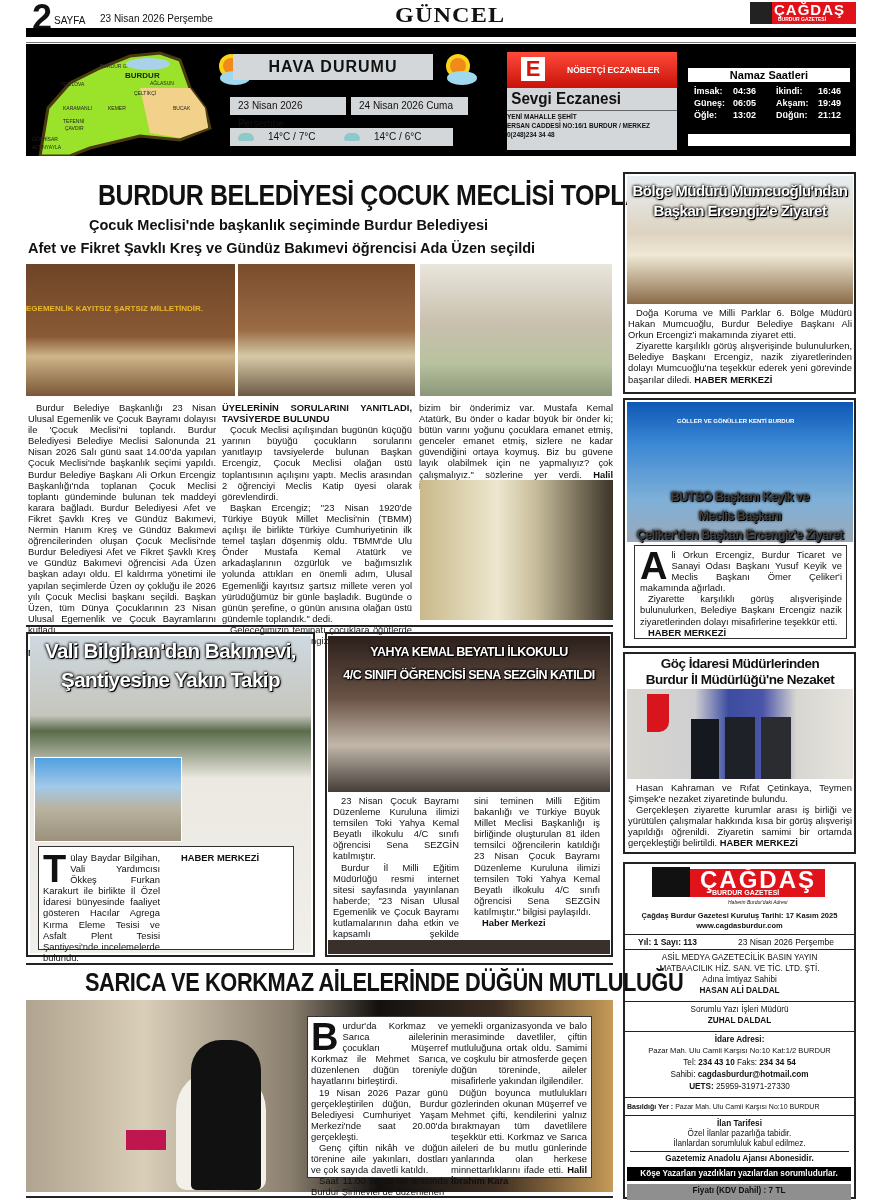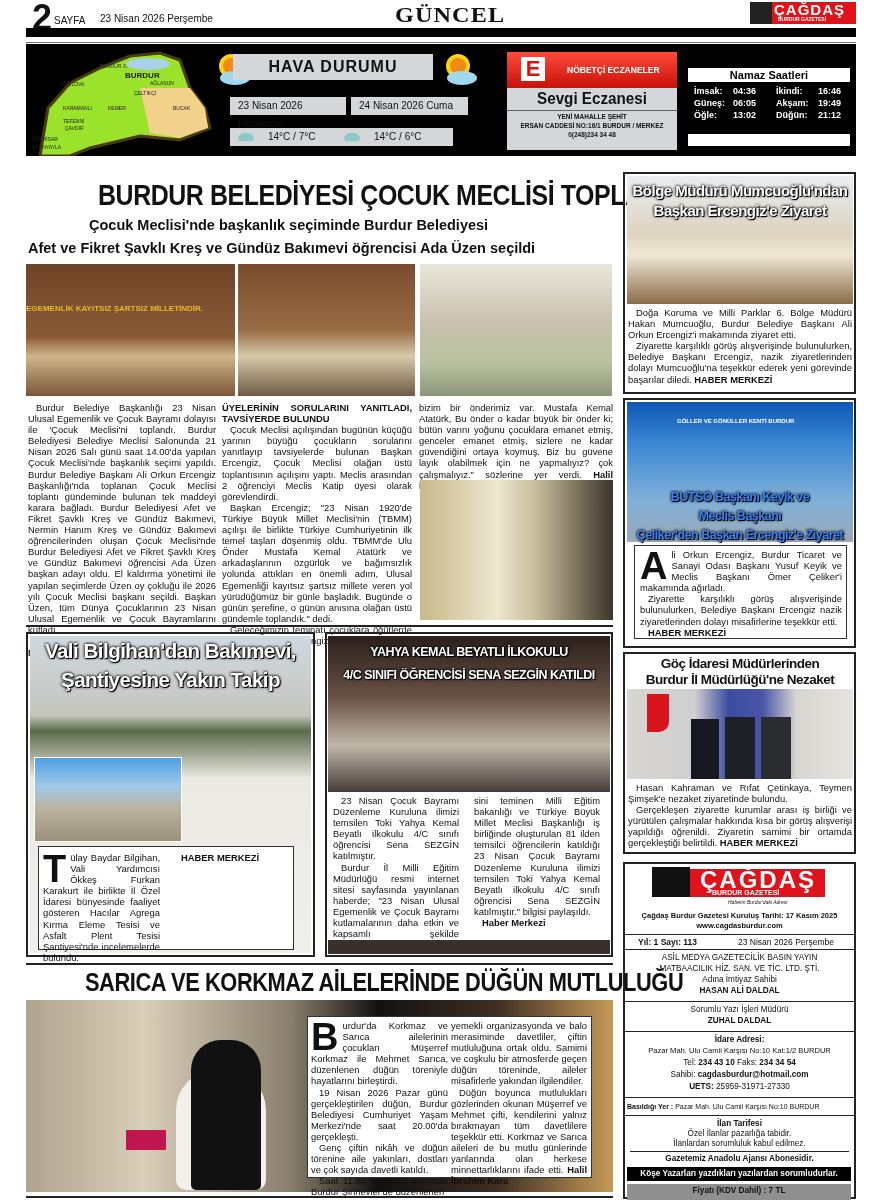--- a/index.html
+++ b/index.html
@@ -28,21 +28,21 @@
 .wbox{background:#d4d7d9;height:18px;font-size:10px;line-height:18px;padding-left:8px}
 #w-d1{left:230px;top:97px;width:116px}
 #w-d2{left:351px;top:97px;width:117px}
 #w-t1{left:230px;top:128px;width:116px}
 #w-t2{left:336px;top:128px;width:117px}
 .wbox .cloud{display:inline-block;width:16px;height:8px;border-radius:8px 8px 3px 3px;background:#8ec9c9;margin-right:14px;vertical-align:middle}
 #pharm{left:507px;top:52px;width:170px;height:98px}
 #pharm-head{position:absolute;left:0;top:0;width:170px;height:36px;background:linear-gradient(#ff4a3a,#c8120a)}
 #pharm-e{position:absolute;left:14px;top:5px;width:24px;height:24px;background:#fff;color:#d6140c;font-size:22px;font-weight:900;text-align:center;line-height:24px}
 #pharm-lbl{position:absolute;left:60px;top:13px;color:#fff;font-size:8.5px;font-weight:bold}
-#pharm-body{position:absolute;left:0;top:36px;width:170px;height:62px;background:#d4d7d9;text-align:center}
+#pharm-body{position:absolute;left:0;top:36px;width:170px;height:62px;background:#d4d7d9;}
 #pharm-name{font-size:16px;font-weight:900;margin-top:2px;transform:scaleX(.95)}
 #pharm-addr1,#pharm-addr2,#pharm-tel{font-size:6.5px;font-weight:bold;line-height:9px}
 #pharm-addr1{border-top:1px solid #666;padding-top:1px;margin-top:2px}
 #namaz{left:688px;top:52px;width:162px;height:98px;color:#fff}
 #namaz-title{position:absolute;left:0;top:16px;width:162px;height:14px;background:#fff;color:#000;font-size:11px;font-weight:bold;text-align:center;line-height:14px}
 #namaz-sky{position:absolute;left:0;top:82px;width:162px;height:12px;background:#fff}
 .nz{position:absolute;font-size:9px;font-weight:bold}
 
 #main-title{left:38px;top:178px;font-size:30px;font-weight:900;transform:scaleX(.83);white-space:nowrap;letter-spacing:-0.5px}
 #main-sub1{left:89px;top:217px;font-size:14.5px;font-weight:bold;white-space:nowrap}
@@ -60,21 +60,21 @@
 .rule{height:2px;background:#222}
 #rule1{left:26px;top:625px;width:587px}
 
 .box{border:2px solid #222}
 #box1{left:623px;top:172px;width:233px;height:222px}
 #box1-ph{left:627px;top:176px;width:226px;height:128px;background:linear-gradient(#e8eef2 0%,#ddd3c0 45%,#efe8d5 62%,#8a6b48 100%)}
 #box1-title{left:627px;top:181px;width:226px;text-align:center;color:#fff;font-size:15px;font-weight:900;line-height:20px;text-shadow:0 0 3px #000,0 0 3px #000,1px 1px 0 #000}
 #box1-txt{left:628px;top:307px;width:224px}
 #box2{left:623px;top:398px;width:233px;height:250px}
 #box2-ph{left:627px;top:402px;width:226px;height:140px;background:linear-gradient(#0e57b5 0%,#3b88d4 30%,#7fb0d8 70%,#9aa9b8 100%)}
-#box2-title{left:627px;top:488px;width:226px;text-align:center;color:#3b82f6;font-size:12.5px;font-weight:900;line-height:19px;text-shadow:0 0 3px #000,0 0 3px #000,1px 1px 0 #000}
+#box2-title{left:627px;top:488px;width:226px;text-align:center;color:#404040;font-size:12.5px;font-weight:900;line-height:19px;text-shadow:0 0 3px #000,0 0 3px #000,1px 1px 0 #000}
 #box2-txtwrap{left:634px;top:545px;width:213px;height:94px;background:#fff;border:1px solid #333}
 #box2-txt{left:640px;top:549px;width:202px}
 #box3{left:623px;top:652px;width:233px;height:202px}
 #box3-title{left:627px;top:656px;width:226px;text-align:center;font-size:13.5px;font-weight:900;line-height:16px}
 #box3-ph{left:627px;top:689px;width:226px;height:90px;background:linear-gradient(90deg,#d9d6d0,#cfcfd2 30%,#3c4ca0 45%,#4a55a8 60%,#d8d6d1 75%,#e7e4de)}
 #box3-txt{left:628px;top:782px;width:224px}
 
 #kunye{left:623px;top:862px;width:233px;height:337px}
 #k-logo{left:652px;top:869px;width:173px;height:28px;background:#e0131b}
 #k-logo .face{position:absolute;left:0;top:-2px;width:38px;height:30px;background:#111}

